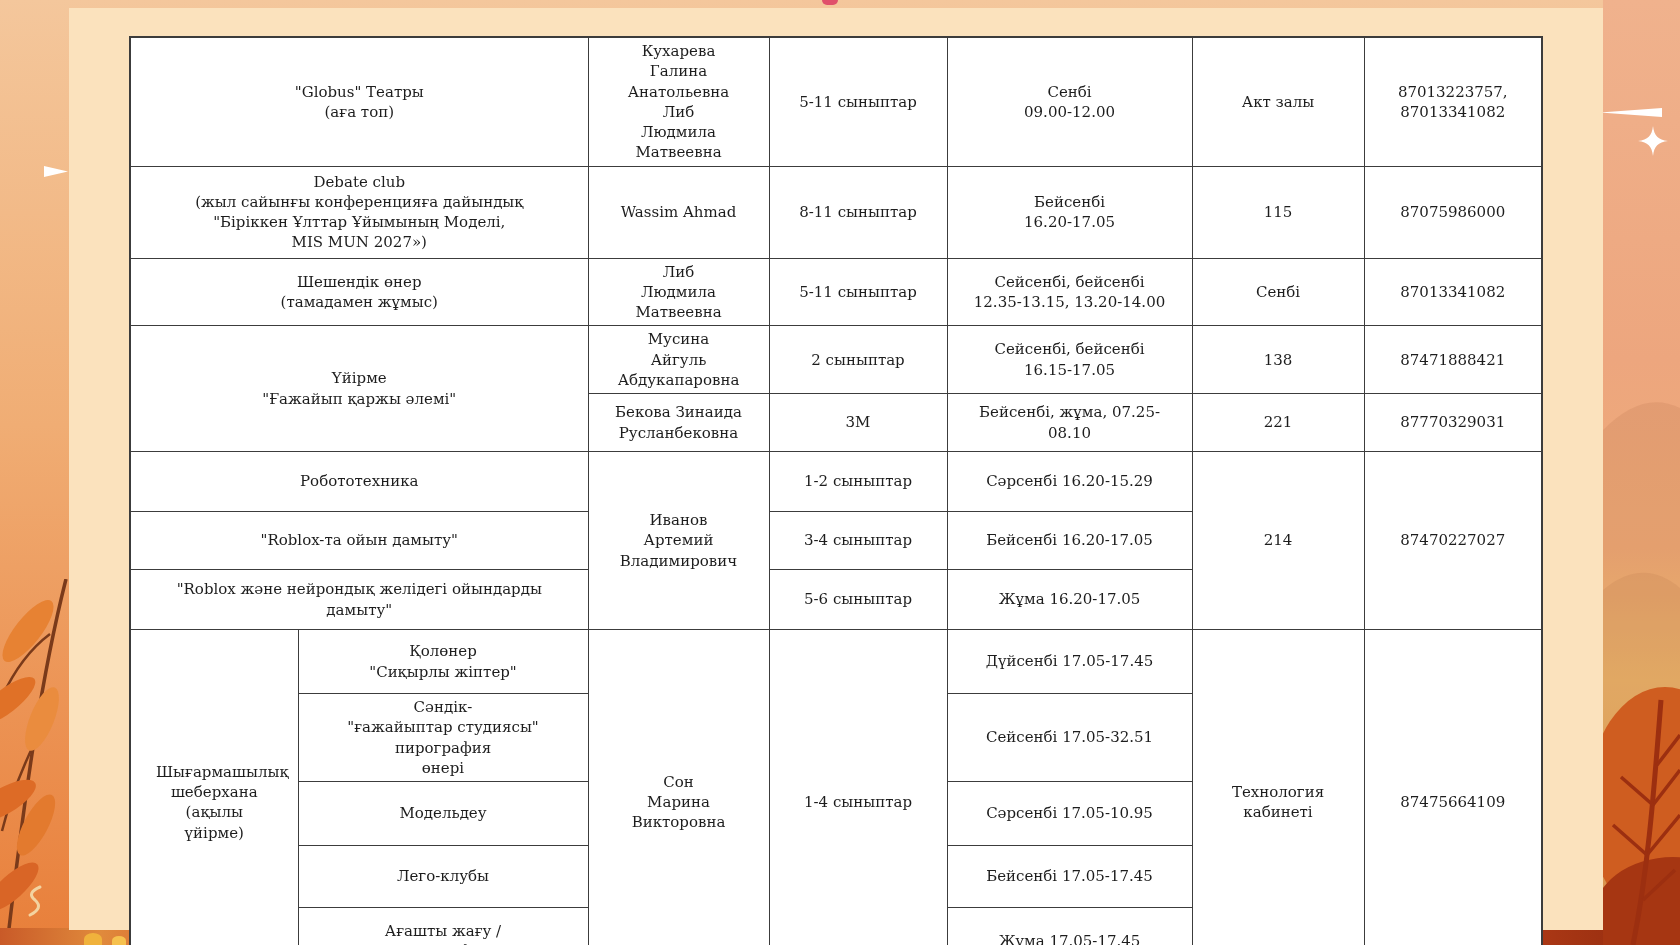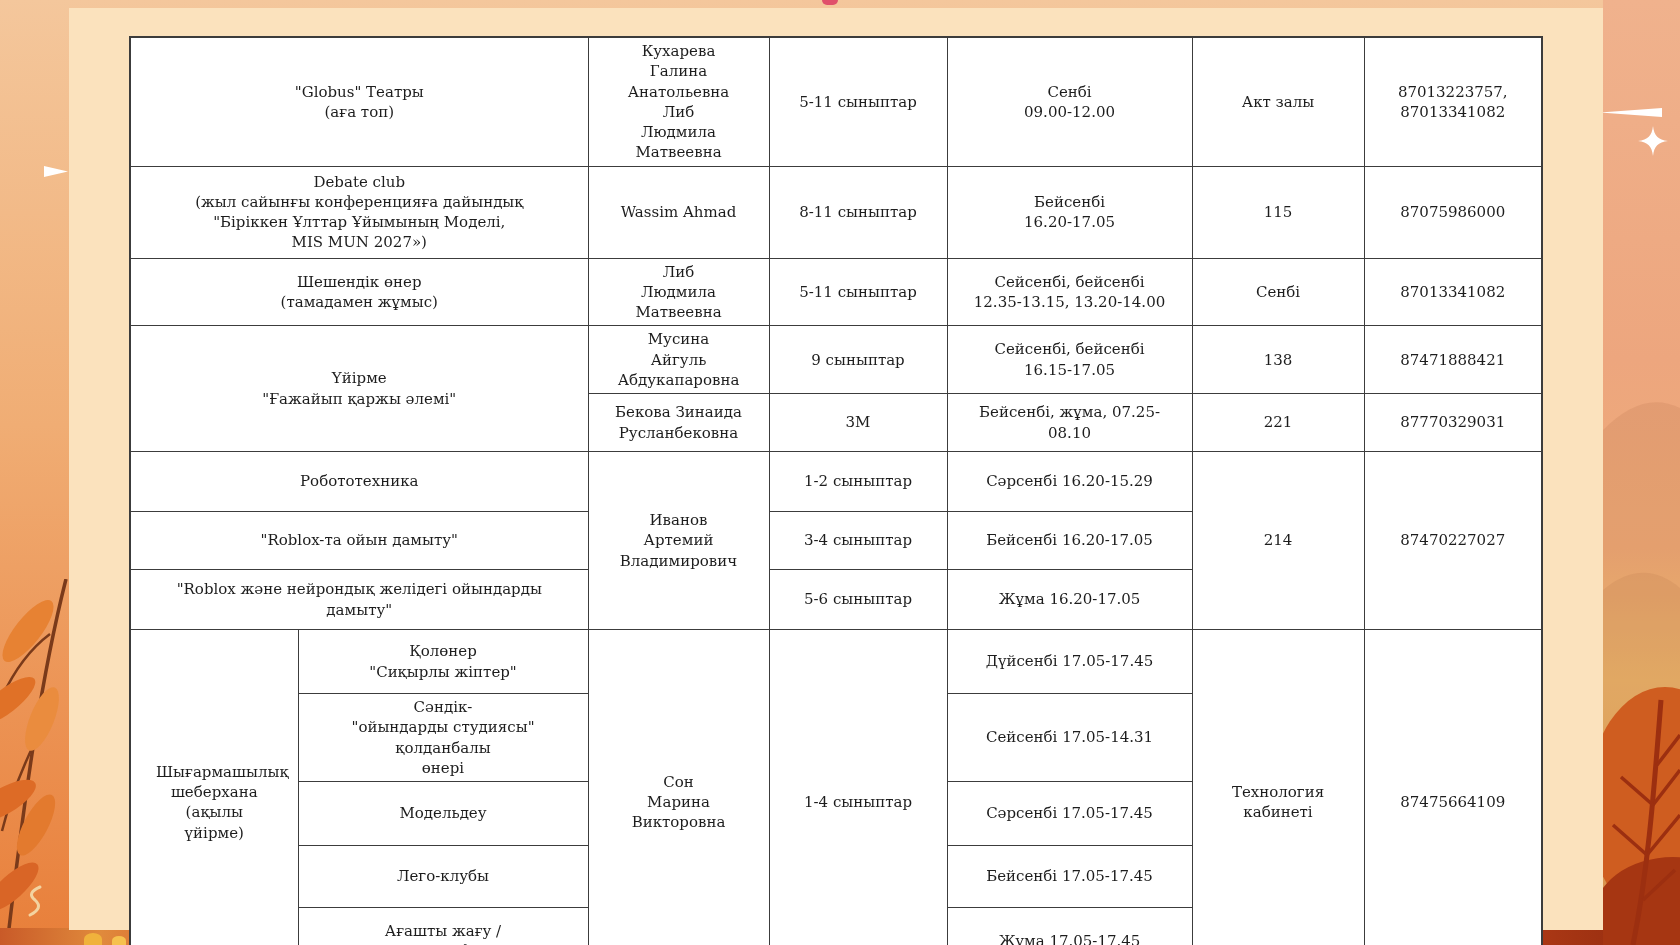--- a/index.html
+++ b/index.html
@@ -144,21 +144,21 @@
         <td>Сейсенбі, бейсенбі
 12.35-13.15, 13.20-14.00</td>
         <td>Сенбі</td>
         <td>87013341082</td>
       </tr>
       <tr style="height:60px">
         <td colspan="2" rowspan="2">Үйірме
 "Ғажайып қаржы әлемі"</td>
         <td>Мусина
 Айгуль Абдукапаровна</td>
-        <td>9 сыныптар</td>
+        <td>2 сыныптар</td>
         <td>Сейсенбі, бейсенбі
 16.15-17.05</td>
         <td>138</td>
         <td>87471888421</td>
       </tr>
       <tr style="height:58px">
         <td>Бекова Зинаида
 Русланбековна</td>
         <td>3М</td>
         <td>Бейсенбі, жұма, 07.25-08.10</td>
@@ -193,27 +193,27 @@
         <td rowspan="5">Сон
 Марина
 Викторовна</td>
         <td rowspan="5">1-4 сыныптар</td>
         <td>Дүйсенбі 17.05-17.45</td>
         <td rowspan="5">Технология кабинеті</td>
         <td rowspan="5">87475664109</td>
       </tr>
       <tr style="height:68px">
         <td>Сәндік-
-"ойындарды студиясы" қолданбалы
+"ғажайыптар студиясы" пирография
 өнері</td>
-        <td>Сейсенбі 17.05-14.31</td>
+        <td>Сейсенбі 17.05-32.51</td>
       </tr>
       <tr style="height:64px">
         <td>Модельдеу</td>
-        <td>Сәрсенбі 17.05-17.45</td>
+        <td>Сәрсенбі 17.05-10.95</td>
       </tr>
       <tr style="height:62px">
         <td>Лего-клубы</td>
         <td>Бейсенбі 17.05-17.45</td>
       </tr>
       <tr style="height:68px">
         <td>Ағашты жағу /
 пирография</td>
         <td>Жұма 17.05-17.45</td>
       </tr>

